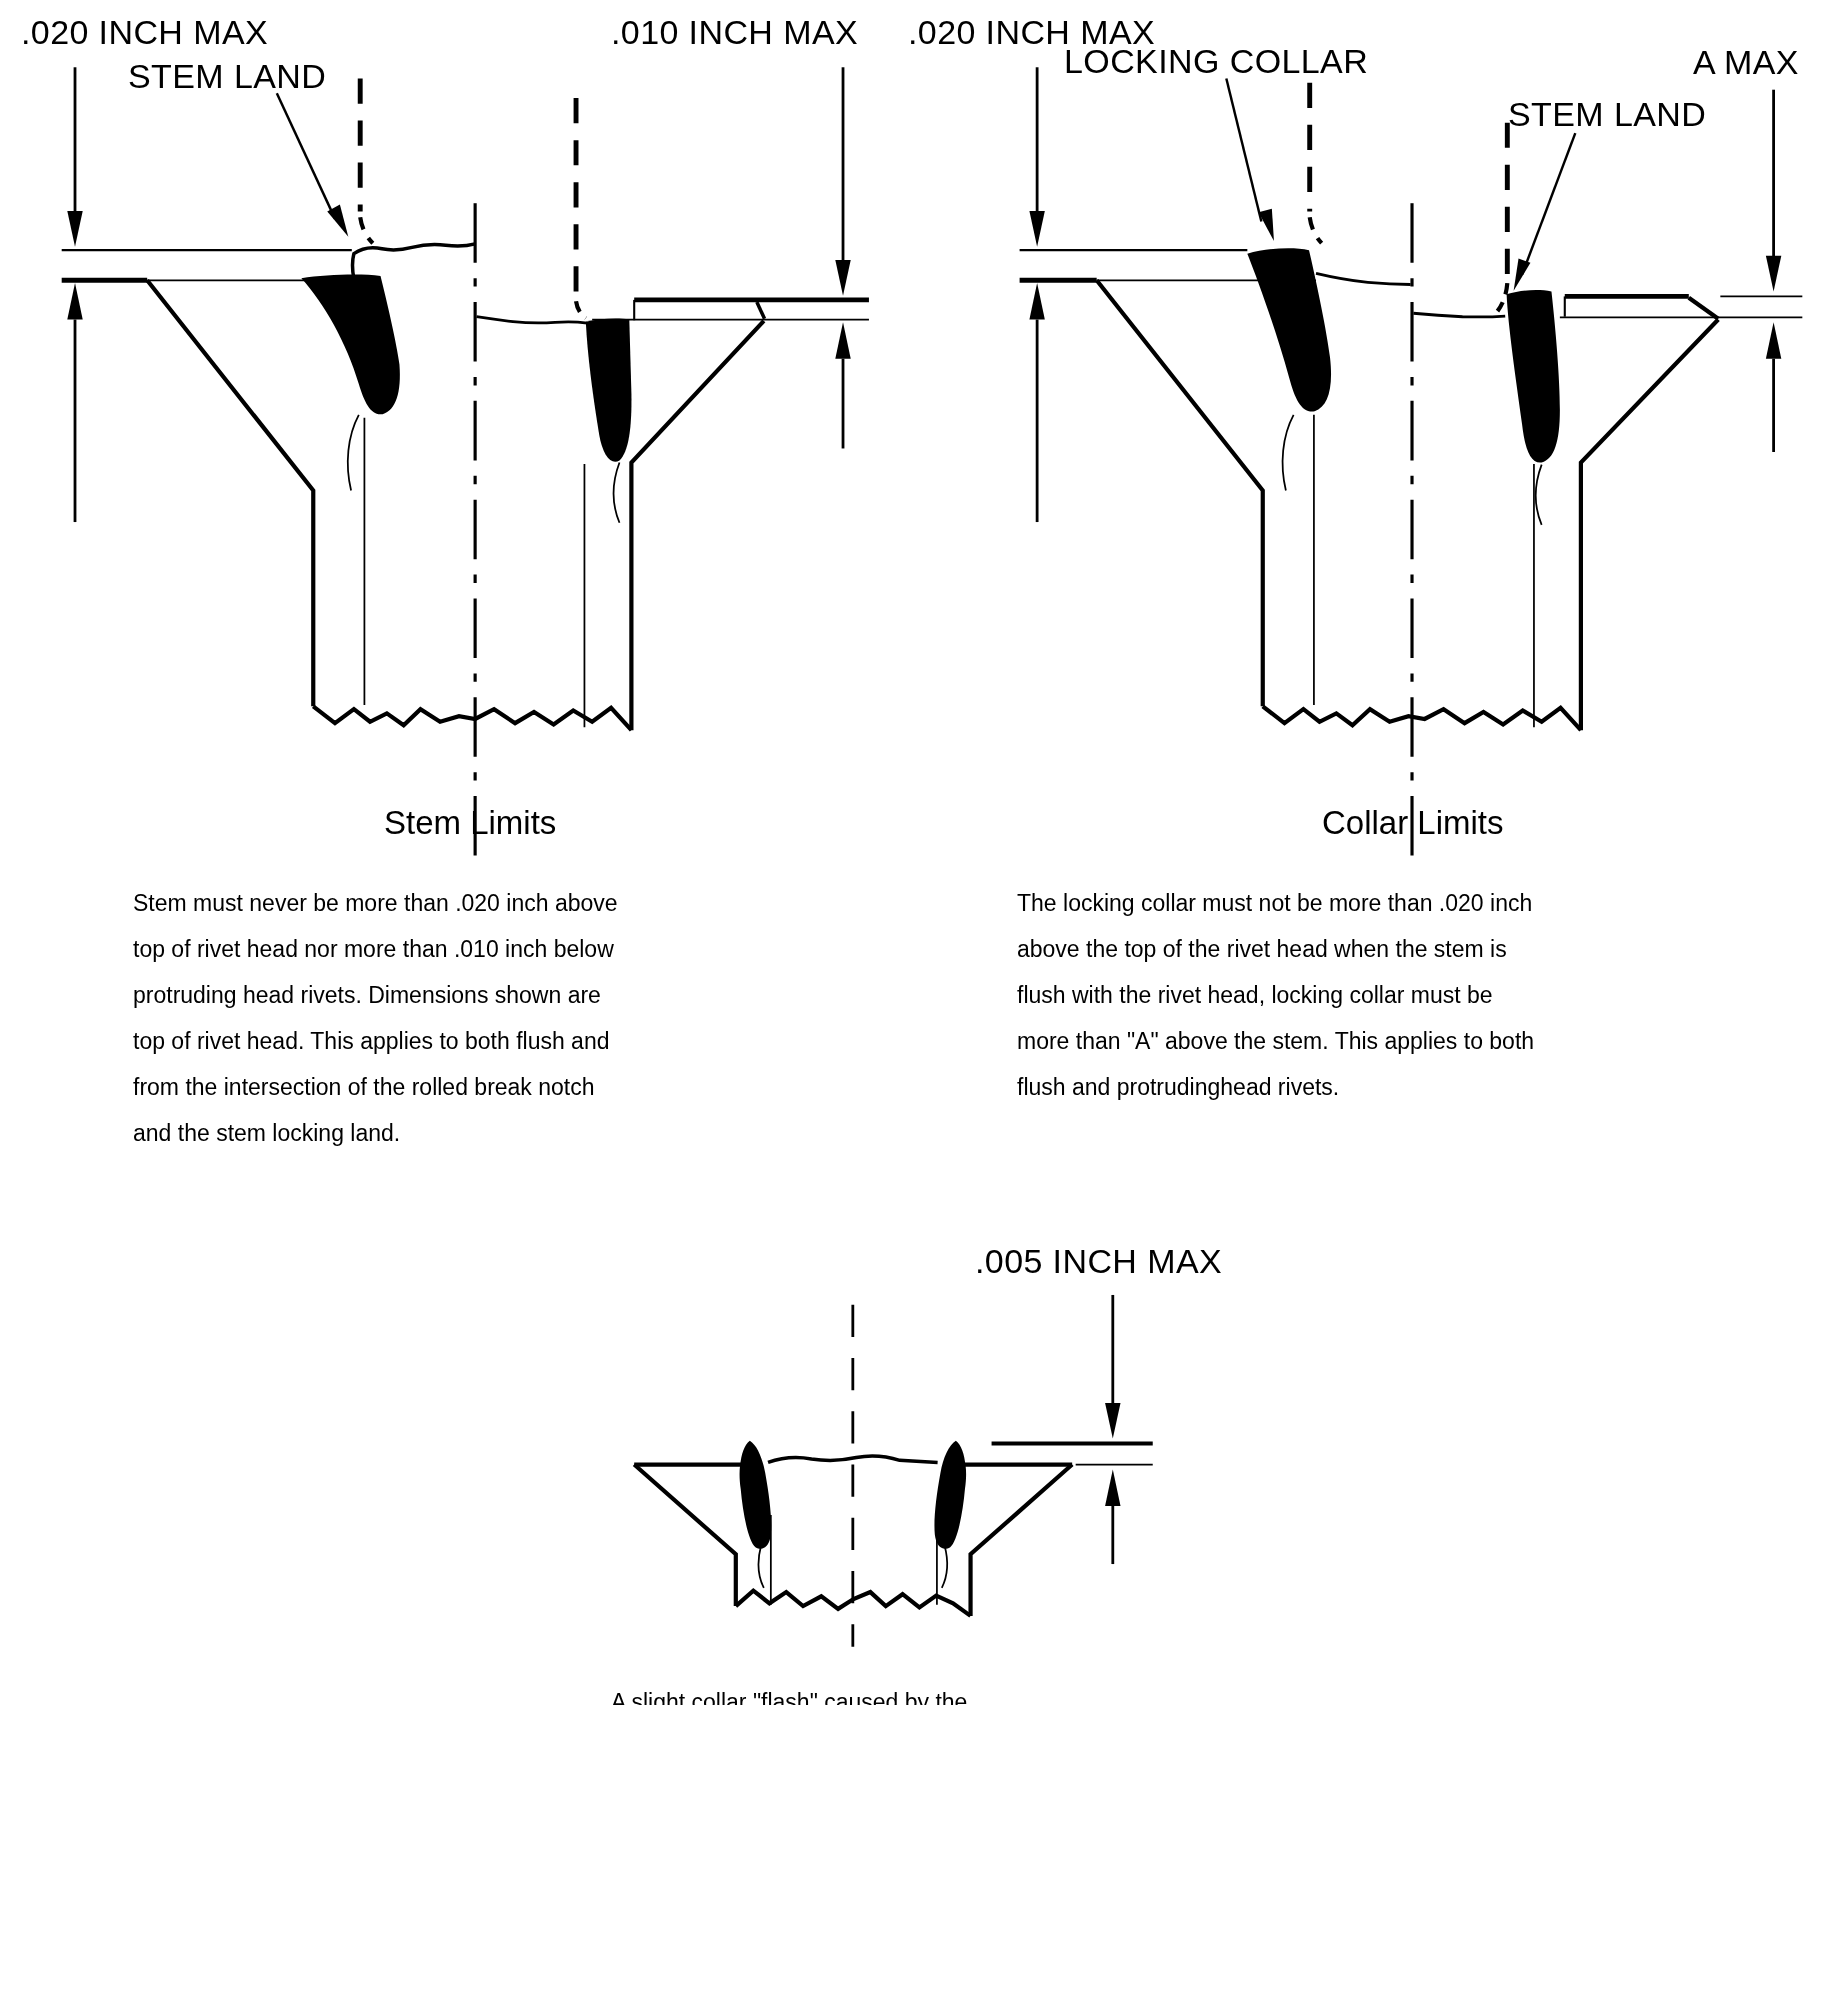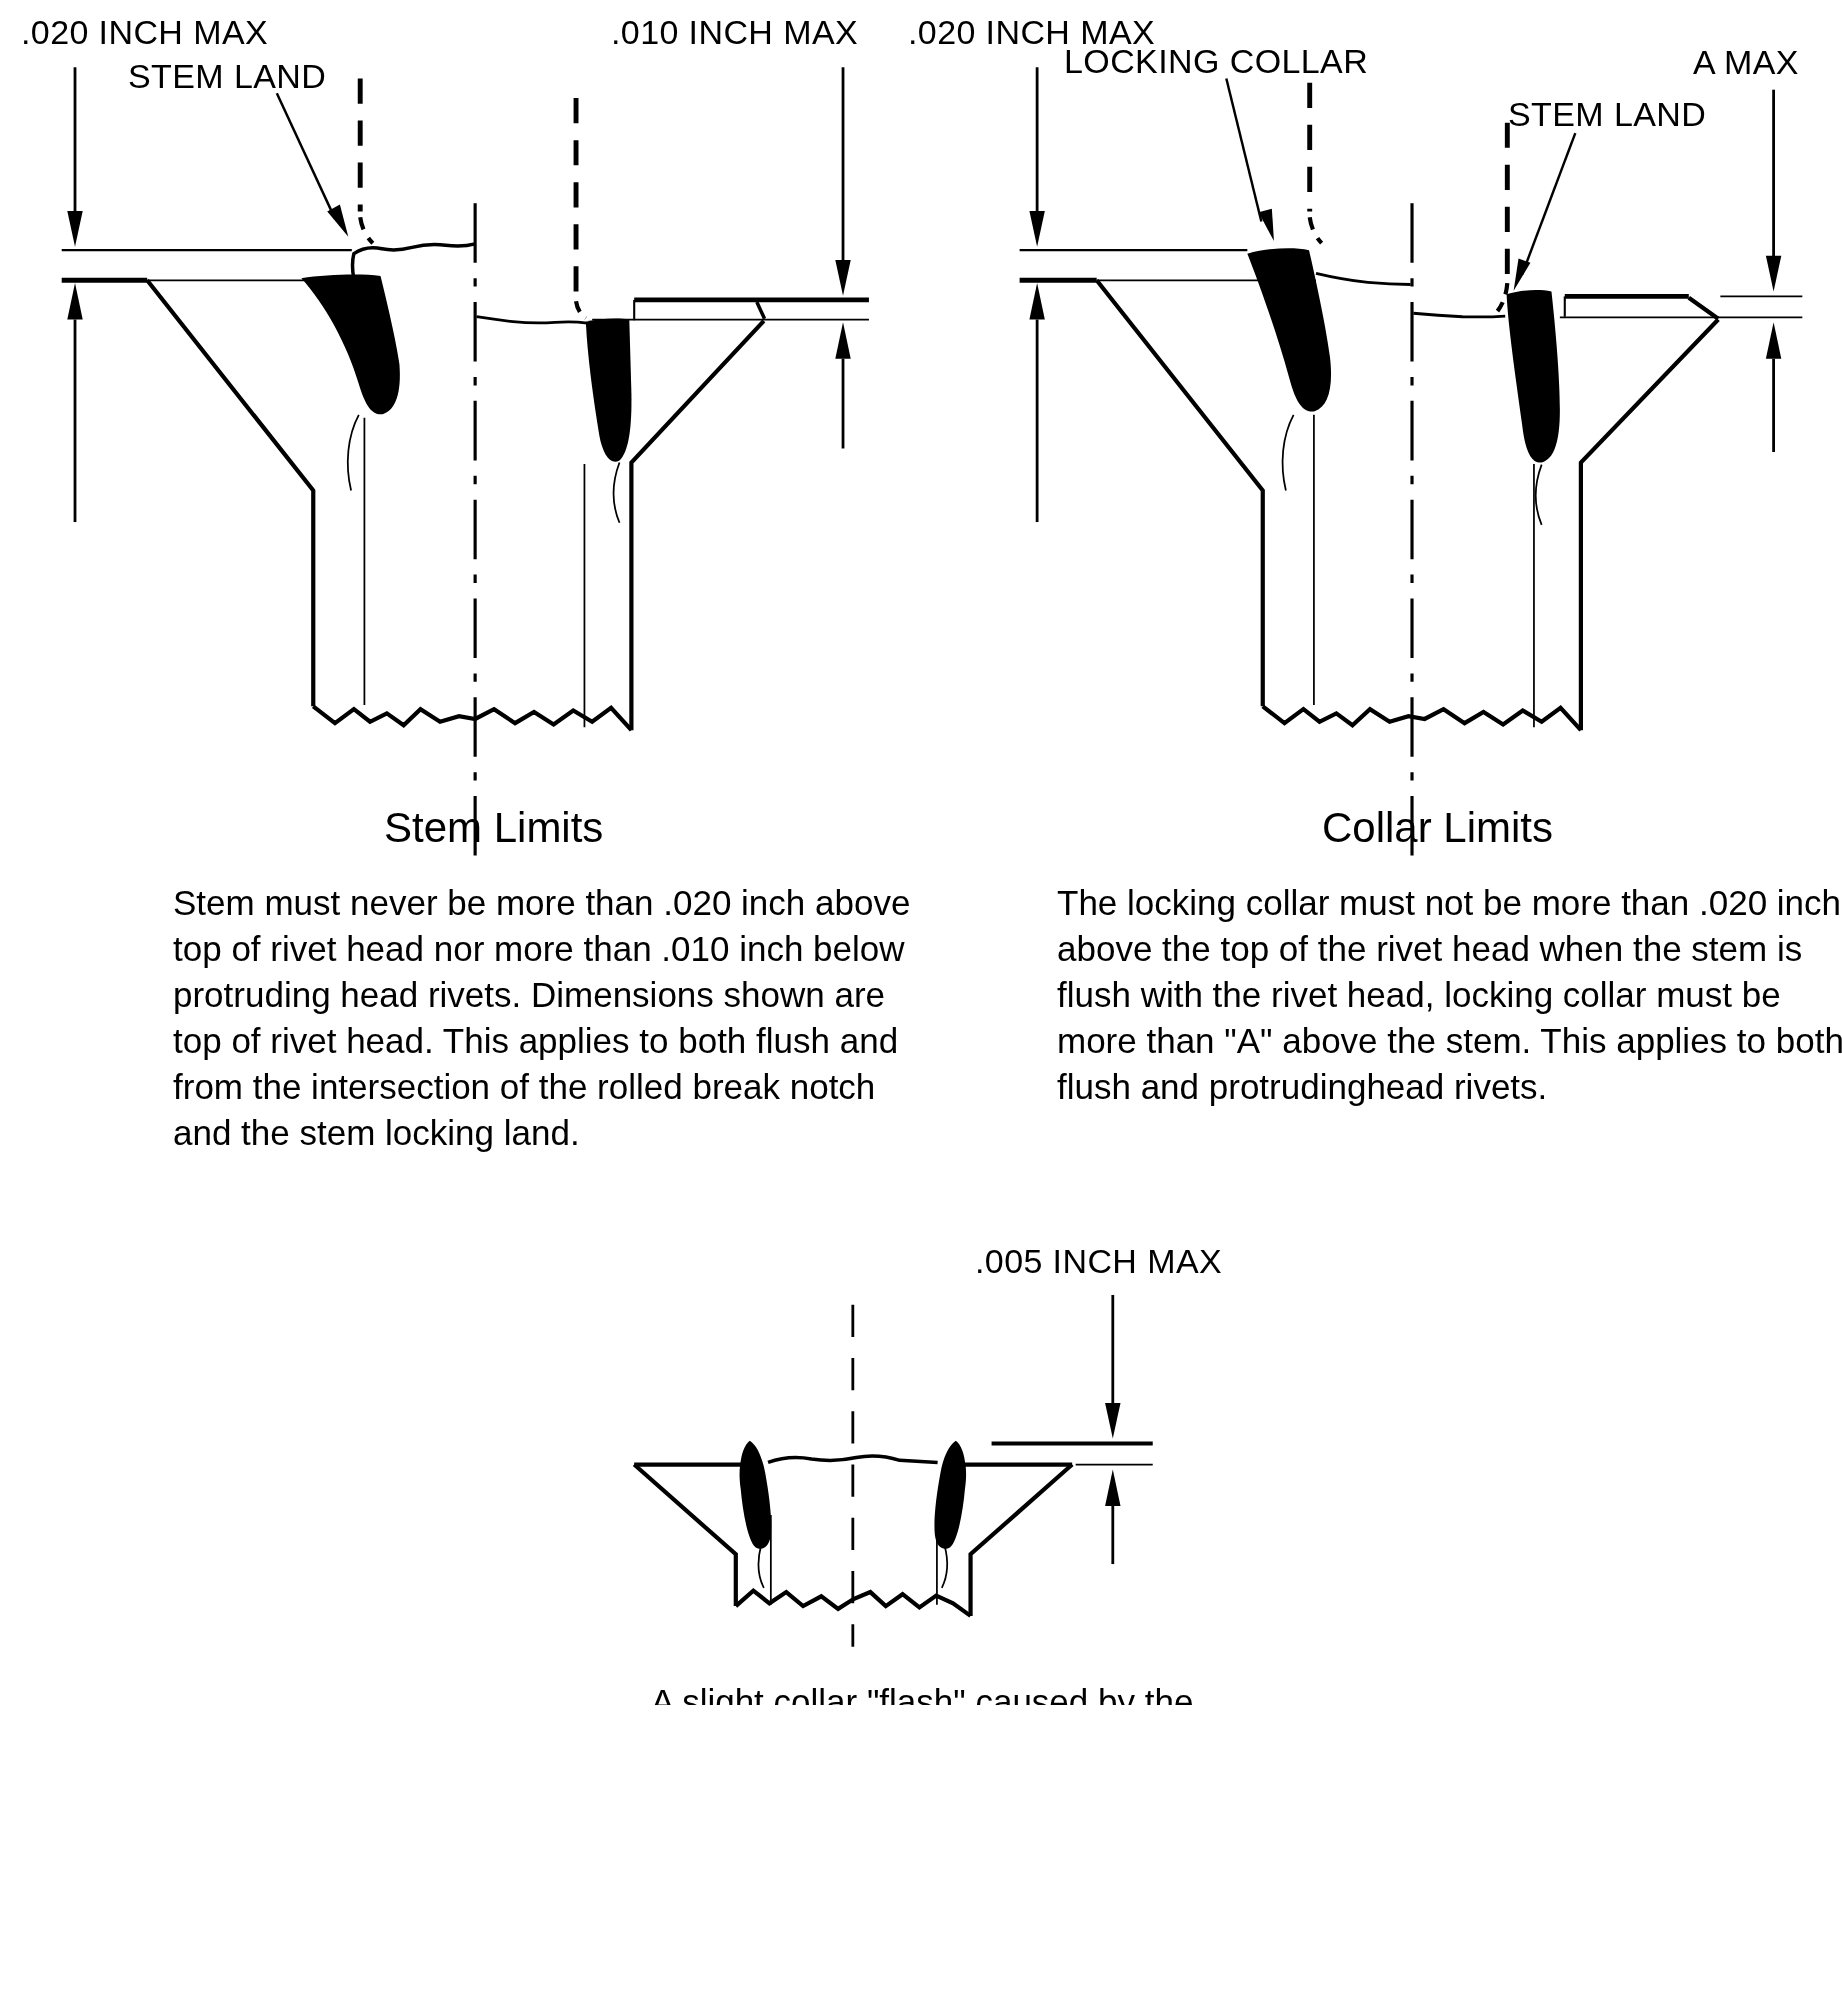--- a/index.html
+++ b/index.html
@@ -14,29 +14,28 @@
   #lineart{position:absolute;left:0;top:0;}
   .lbl{
     position:absolute;
     font-size:34px;
     letter-spacing:0.4px;
     white-space:nowrap;
     color:#000;
   }
   .caption{
     position:absolute;
-    font-size:42px;
+    font-size:33px;
     white-space:nowrap;
   }
   .para{position:absolute;}
   .para div{
-    font-size:35px;
+    font-size:23px;
     line-height:46px;
     white-space:nowrap;
-    margin-left:40px;
   }
   #fig-code{
     position:absolute;
     left:29px;top:1962px;
     transform:rotate(-90deg);
     transform-origin:left top;
     font-size:31px;
     white-space:nowrap;
   }
 </style>

